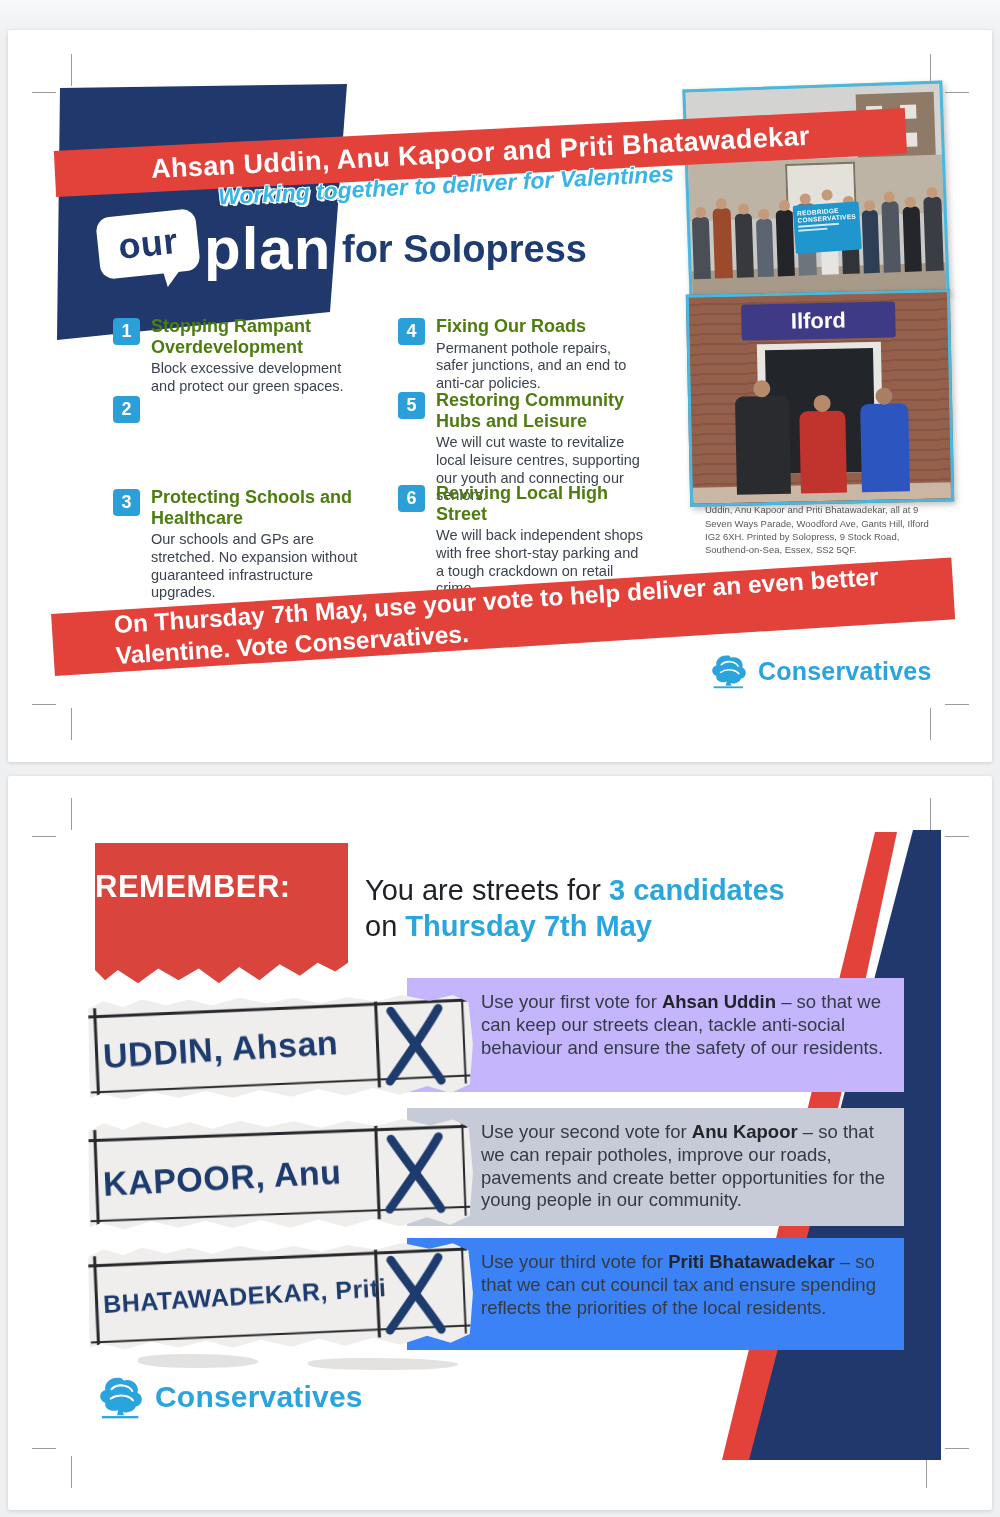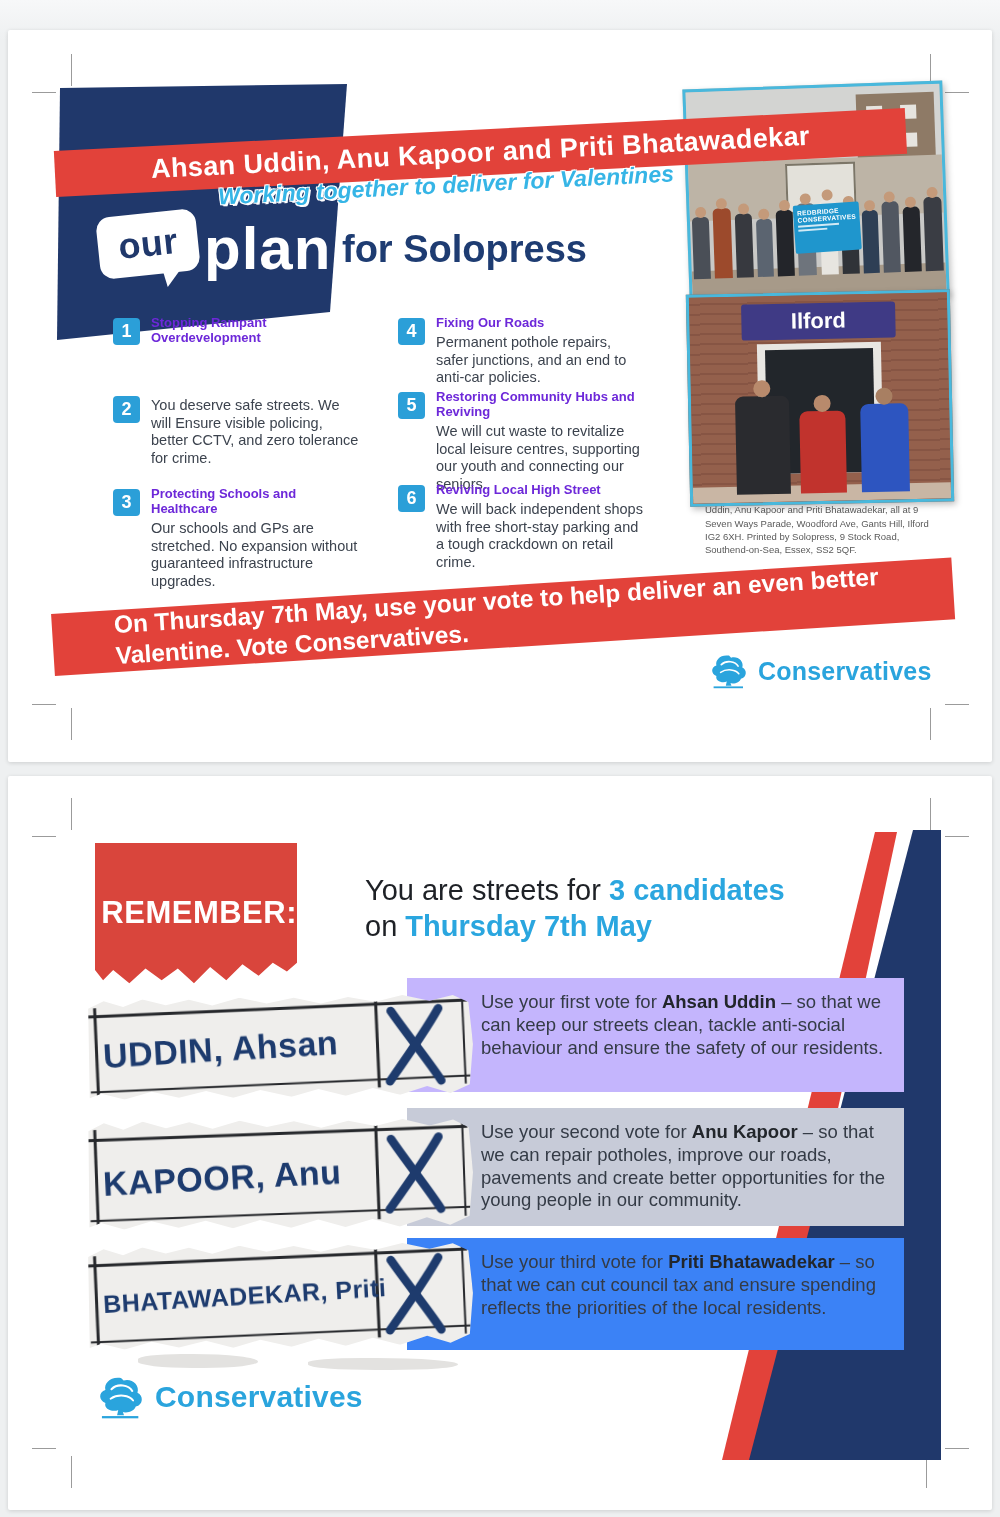--- a/index.html
+++ b/index.html
@@ -30,21 +30,21 @@
     transform:rotate(-6deg);z-index:4;display:flex;align-items:center;justify-content:center;}
   .bubble:after{content:"";position:absolute;left:58px;bottom:-14px;width:0;height:0;
     border-left:10px solid transparent;border-right:8px solid transparent;border-top:18px solid #fff;transform:rotate(18deg);}
   .bubble span{color:#20386b;font-weight:800;font-size:36px;letter-spacing:.5px;}
   .plan-word{position:absolute;left:196px;top:184px;z-index:4;color:#fff;font-weight:800;font-size:60px;letter-spacing:1px;}
   .for-word{position:absolute;left:334px;top:198px;z-index:3;color:#1e3c72;font-weight:800;font-size:38px;white-space:nowrap;}
 
   .plan-item{position:absolute;z-index:3;width:248px;}
   .num-badge{position:absolute;left:0;top:2px;width:27px;height:27px;background:#2b9fd8;border-radius:4px;
     color:#fff;font-weight:bold;font-size:18px;display:flex;align-items:center;justify-content:center;}
-  .item-title{margin-left:38px;color:#6d28d9;font-weight:bold;font-size:13px;line-height:1.15;}
+  .item-title{margin-left:38px;color:#4d7c0f;font-weight:bold;font-size:18px;line-height:1.15;}
   .item-body{margin-left:38px;color:#3c434e;font-size:14.5px;line-height:1.22;margin-top:3px;}
 
   .photo{position:absolute;border:3px solid #49b8dc;background:#c9c9c7;overflow:hidden;z-index:4;
     box-shadow:2px 3px 6px rgba(0,0,0,.25);}
   #photo1{left:678px;top:55px;width:254px;height:208px;transform:rotate(-2deg);}
   #photo1 .sky{position:absolute;inset:0 0 auto 0;height:34%;background:#d3d4d2;}
   #photo1 .house{position:absolute;right:6px;top:8px;width:78px;height:70px;background:#8e7a66;}
   #photo1 .house i{position:absolute;background:#e6e4df;width:16px;height:14px;display:block;}
   #photo1 .shopfront{position:absolute;left:0;top:34%;width:100%;height:28%;background:#bdb4a6;}
   #photo1 .shopwin{position:absolute;left:38%;top:36%;width:26%;height:22%;background:#e3e1da;border:2px solid #7c7668;}
@@ -75,22 +75,22 @@
   #logo1{left:700px;top:622px;}
   #logo1 .ctext{font-size:25px;}
   #logo2{left:87px;top:598px;}
   #logo2 .ctext{font-size:30px;}
   .ctext{color:#2aa4dd;font-weight:bold;letter-spacing:.2px;}
 
   
   .stripe{position:absolute;inset:0;z-index:1;}
   .stripe.navy{background:#20386b;clip-path:polygon(905px 54px,933px 54px,933px 684px,741px 684px);}
   .stripe.red{background:#e2423a;clip-path:polygon(867px 56px,889px 56px,755px 684px,714px 684px);}
-  .remember{position:absolute;left:87px;top:67px;width:202px;height:146px;background:#d9453c;z-index:2;
-    display:flex;justify-content:flex-end;padding-top:52px;box-sizing:border-box;
+  .remember{position:absolute;left:87px;top:67px;width:253px;height:146px;background:#d9453c;z-index:2;
+    display:flex;justify-content:flex-start;padding-top:26px;box-sizing:border-box;
     clip-path:polygon(0 0,100% 0,100% 82%,95% 88%,88% 82%,81% 91%,73% 83%,65% 94%,57% 85%,49% 96%,41% 86%,33% 94%,25% 86%,17% 96%,9% 87%,4% 94%,0 87%);}
   .remember span{color:#fff;font-weight:800;font-size:31px;letter-spacing:.5px;}
   .heading2{position:absolute;left:357px;top:96px;z-index:2;font-size:29px;color:#1e2126;line-height:1.25;width:480px;}
   .heading2 b{color:#2aa6df;font-weight:800;}
 
   .infobox{position:absolute;left:399px;width:497px;z-index:3;box-sizing:border-box;
     padding:13px 14px 12px 74px;font-size:18.5px;line-height:1.23;color:#343b46;}
   .infobox b{color:#22262b;}
   #box1{top:202px;min-height:114px;background:#c4b5fd;}
   #box2{top:332px;min-height:118px;background:#c7cbd8;}
@@ -212,38 +212,38 @@
 
   <div class="bubble">
     <span>our</span>
   </div>
   <div class="plan-word">plan</div>
   <div class="for-word">for Solopress</div>
 
   <div class="plan-item" style="left:105px;top:286px">
     <div class="num-badge">1</div>
     <div class="item-title">Stopping Rampant Overdevelopment</div>
+    <div class="item-body">Block excessive development and protect our green spaces.</div>
   </div>
   <div class="plan-item" style="left:105px;top:364px">
     <div class="num-badge">2</div>
-    <div class="item-body">You deserve safe streets. We will Ensure visible policing, better CCTV, and zero tolerance for crime.</div>
   </div>
   <div class="plan-item" style="left:105px;top:457px">
     <div class="num-badge">3</div>
     <div class="item-title">Protecting Schools and Healthcare</div>
     <div class="item-body">Our schools and GPs are stretched. No expansion without guaranteed infrastructure upgrades.</div>
   </div>
   <div class="plan-item" style="left:390px;top:286px">
     <div class="num-badge">4</div>
     <div class="item-title">Fixing Our Roads</div>
     <div class="item-body">Permanent pothole repairs, safer junctions, and an end to anti-car policies.</div>
   </div>
   <div class="plan-item" style="left:390px;top:360px">
     <div class="num-badge">5</div>
-    <div class="item-title">Restoring Community Hubs and Reviving</div>
+    <div class="item-title">Restoring Community Hubs and Leisure</div>
     <div class="item-body">We will cut waste to revitalize local leisure centres, supporting our youth and connecting our seniors.</div>
   </div>
   <div class="plan-item" style="left:390px;top:453px">
     <div class="num-badge">6</div>
     <div class="item-title">Reviving Local High Street</div>
     <div class="item-body">We will back independent shops with free short-stay parking and a tough crackdown on retail crime.</div>
   </div>
 
   <div class="imprint">Promoted by Dean Spencer Carroll, on behalf of Ahsan Uddin, Anu Kapoor and Priti Bhatawadekar, all at 9 Seven Ways Parade, Woodford Ave, Gants Hill, Ilford IG2 6XH. Printed by Solopress, 9 Stock Road, Southend-on-Sea, Essex, SS2 5QF.</div>
 

